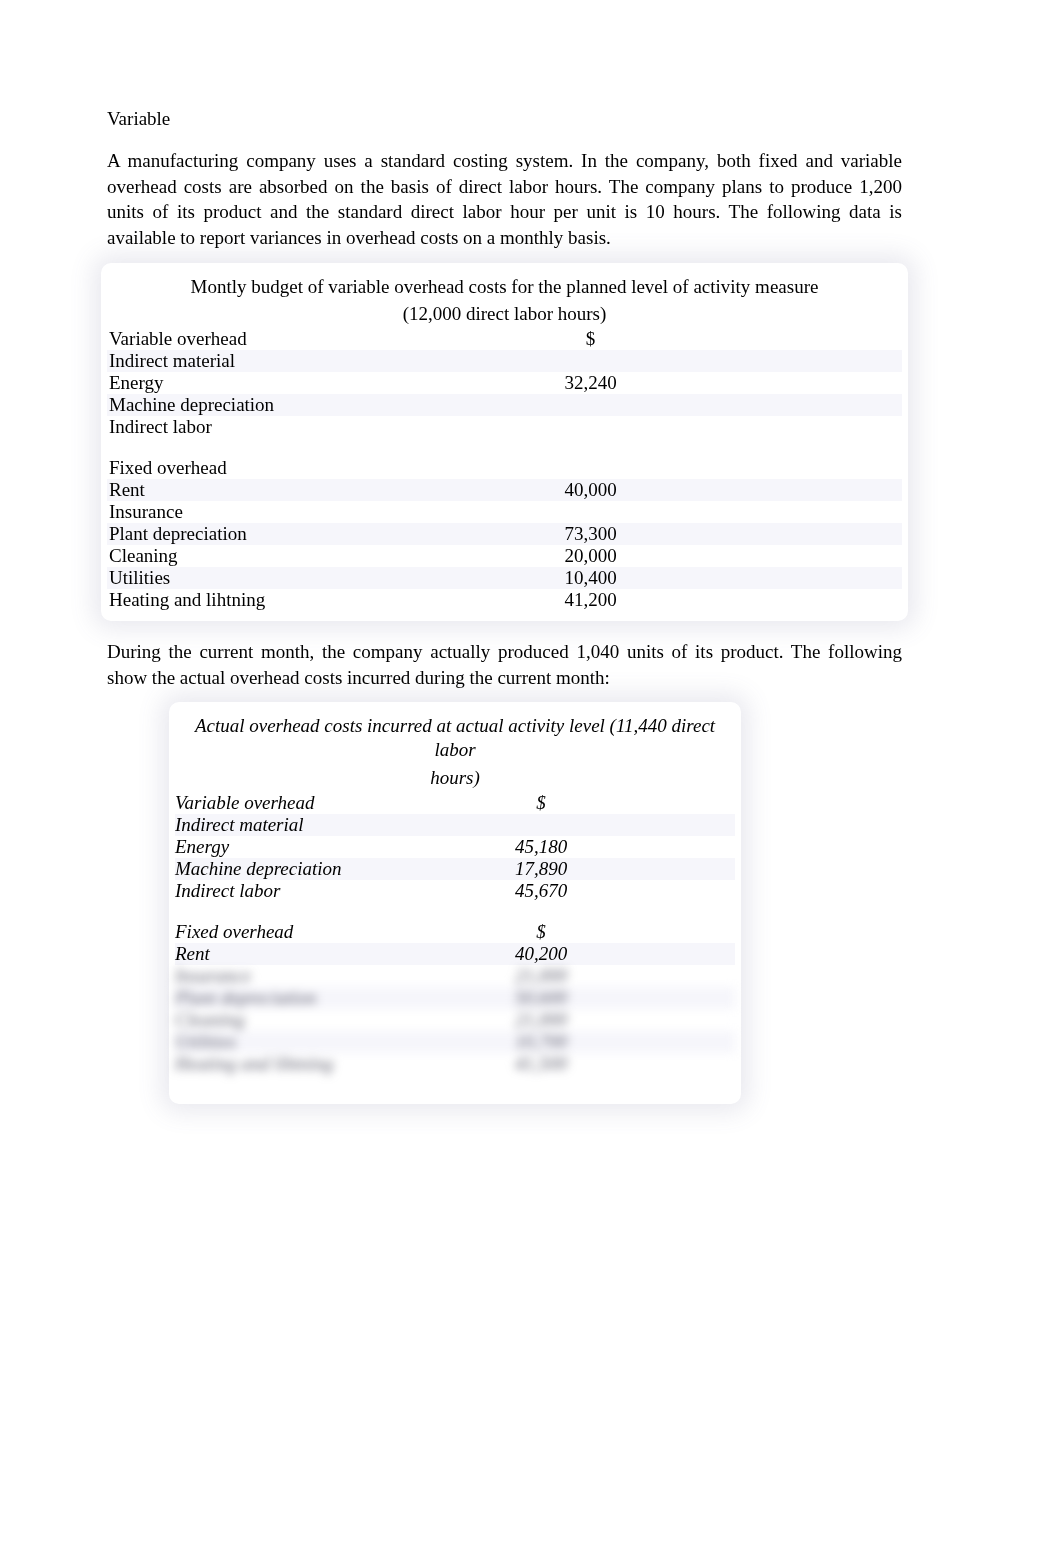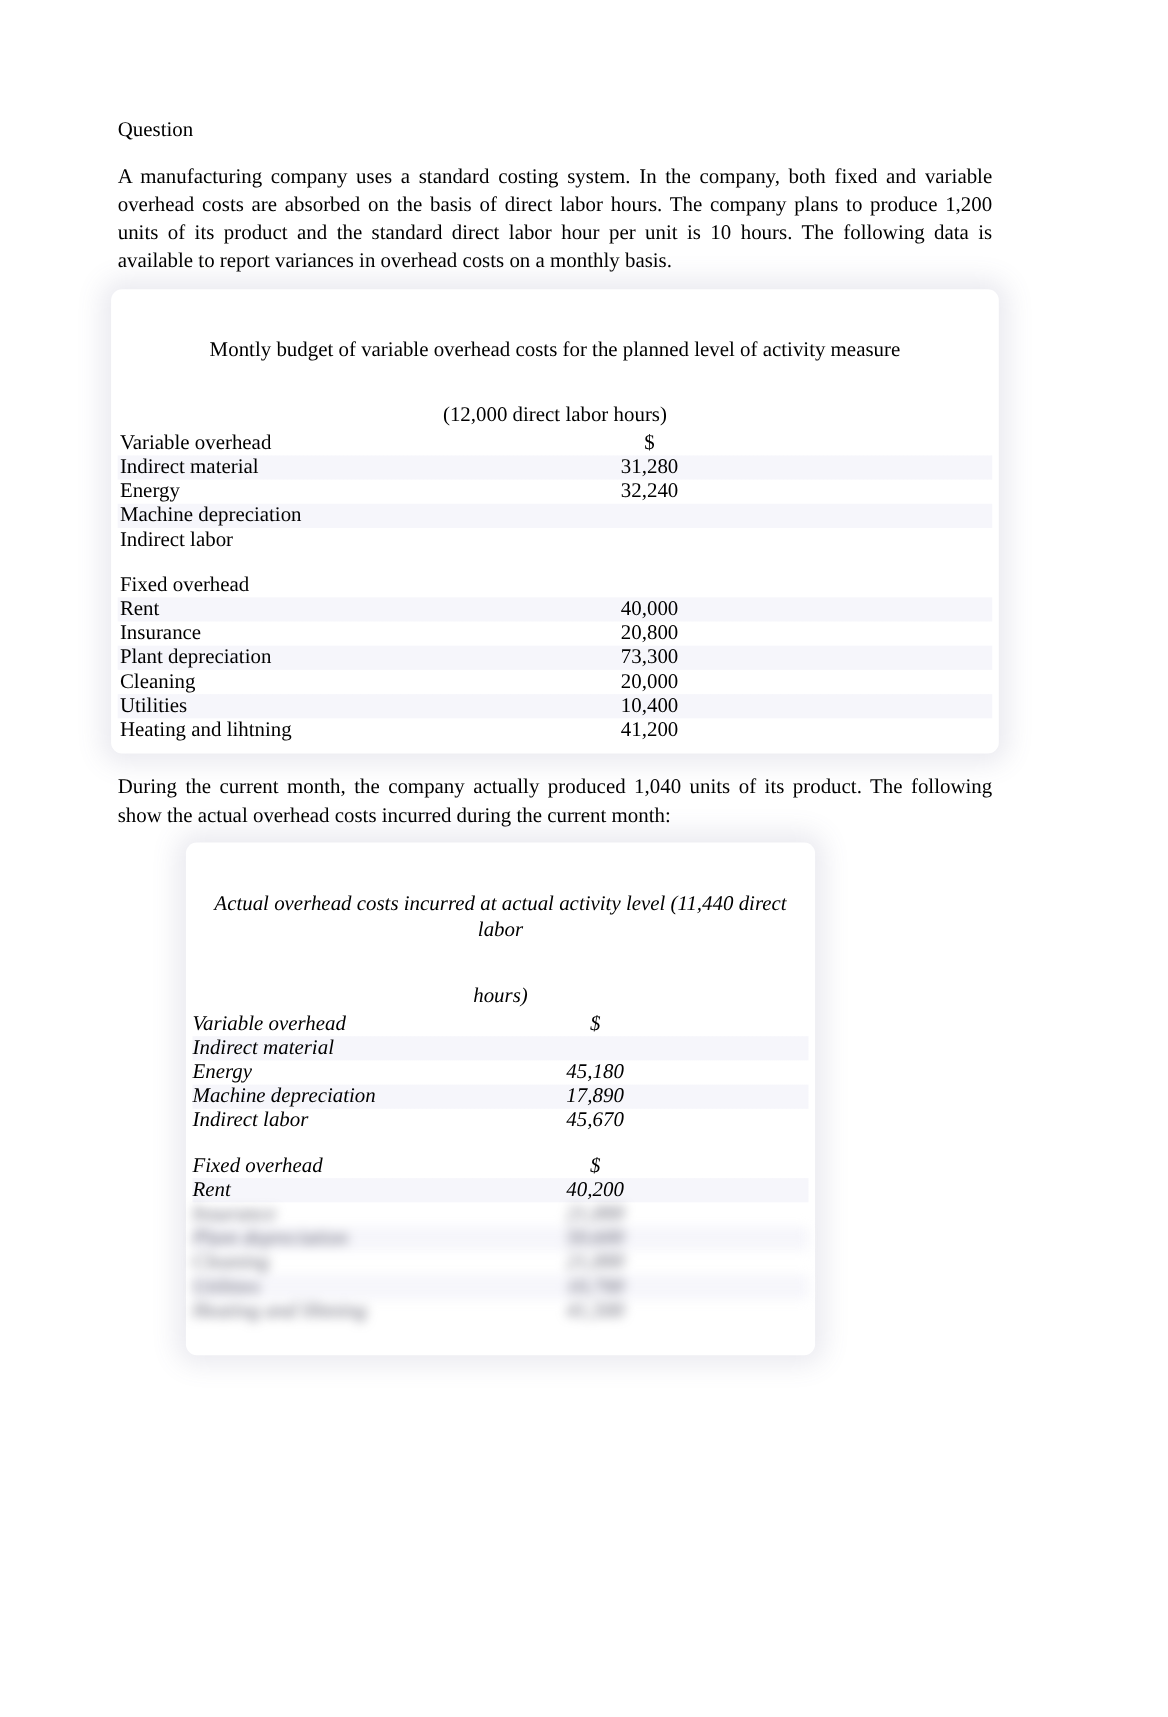--- a/index.html
+++ b/index.html
@@ -47,21 +47,20 @@
     }
     .table2 {
       width: 100%;
       font-style: italic;
     }
     .caption {
       text-align: center;
       font-size: 19px;
       line-height: 1.25;
       padding: 2px 12px;
-      margin-top: 32px;
     }
     .row {
       display: flex;
       align-items: baseline;
     }
     .row.alt {
       background: linear-gradient(#f6f6fb,#f6f6fb);
     }
     .table1 .label-col {
       width: 172px;
@@ -87,36 +86,35 @@
       user-select: none;
     }
     .blurred-row .label-col,
     .blurred-row .value-col {
       color: #5a5a6a;
     }
   </style>
 </head>
 <body>
 
-<div class="heading">Question</div>
+<div class="heading">Variable</div>
 
 <div class="paragraph">A manufacturing company uses a standard costing system. In the company, both fixed and variable overhead costs are absorbed on the basis of direct labor hours. The company plans to produce 1,200 units of its product and the standard direct labor hour per unit is 10 hours. The following data is available to report variances in overhead costs on a monthly basis.</div>
 
 <div class="table-wrap">
   <div class="table1">
     <div class="caption">Montly budget of variable overhead costs for the planned level of activity measure</div>
     <div class="caption">(12,000 direct labor hours)</div>
 
     <div class="row">
       <div class="label-col">Variable overhead</div>
       <div class="value-col">$</div>
     </div>
     <div class="row alt">
       <div class="label-col">Indirect material</div>
-      <div class="value-col">31,280</div>
     </div>
     <div class="row">
       <div class="label-col">Energy</div>
       <div class="value-col">32,240</div>
     </div>
     <div class="row alt">
       <div class="label-col">Machine depreciation</div>
     </div>
     <div class="row">
       <div class="label-col">Indirect labor</div>
@@ -127,21 +125,20 @@
     <div class="row">
       <div class="label-col">Fixed overhead</div>
       <div class="value-col"></div>
     </div>
     <div class="row alt">
       <div class="label-col">Rent</div>
       <div class="value-col">40,000</div>
     </div>
     <div class="row">
       <div class="label-col">Insurance</div>
-      <div class="value-col">20,800</div>
     </div>
     <div class="row alt">
       <div class="label-col">Plant depreciation</div>
       <div class="value-col">73,300</div>
     </div>
     <div class="row">
       <div class="label-col">Cleaning</div>
       <div class="value-col">20,000</div>
     </div>
     <div class="row alt">

